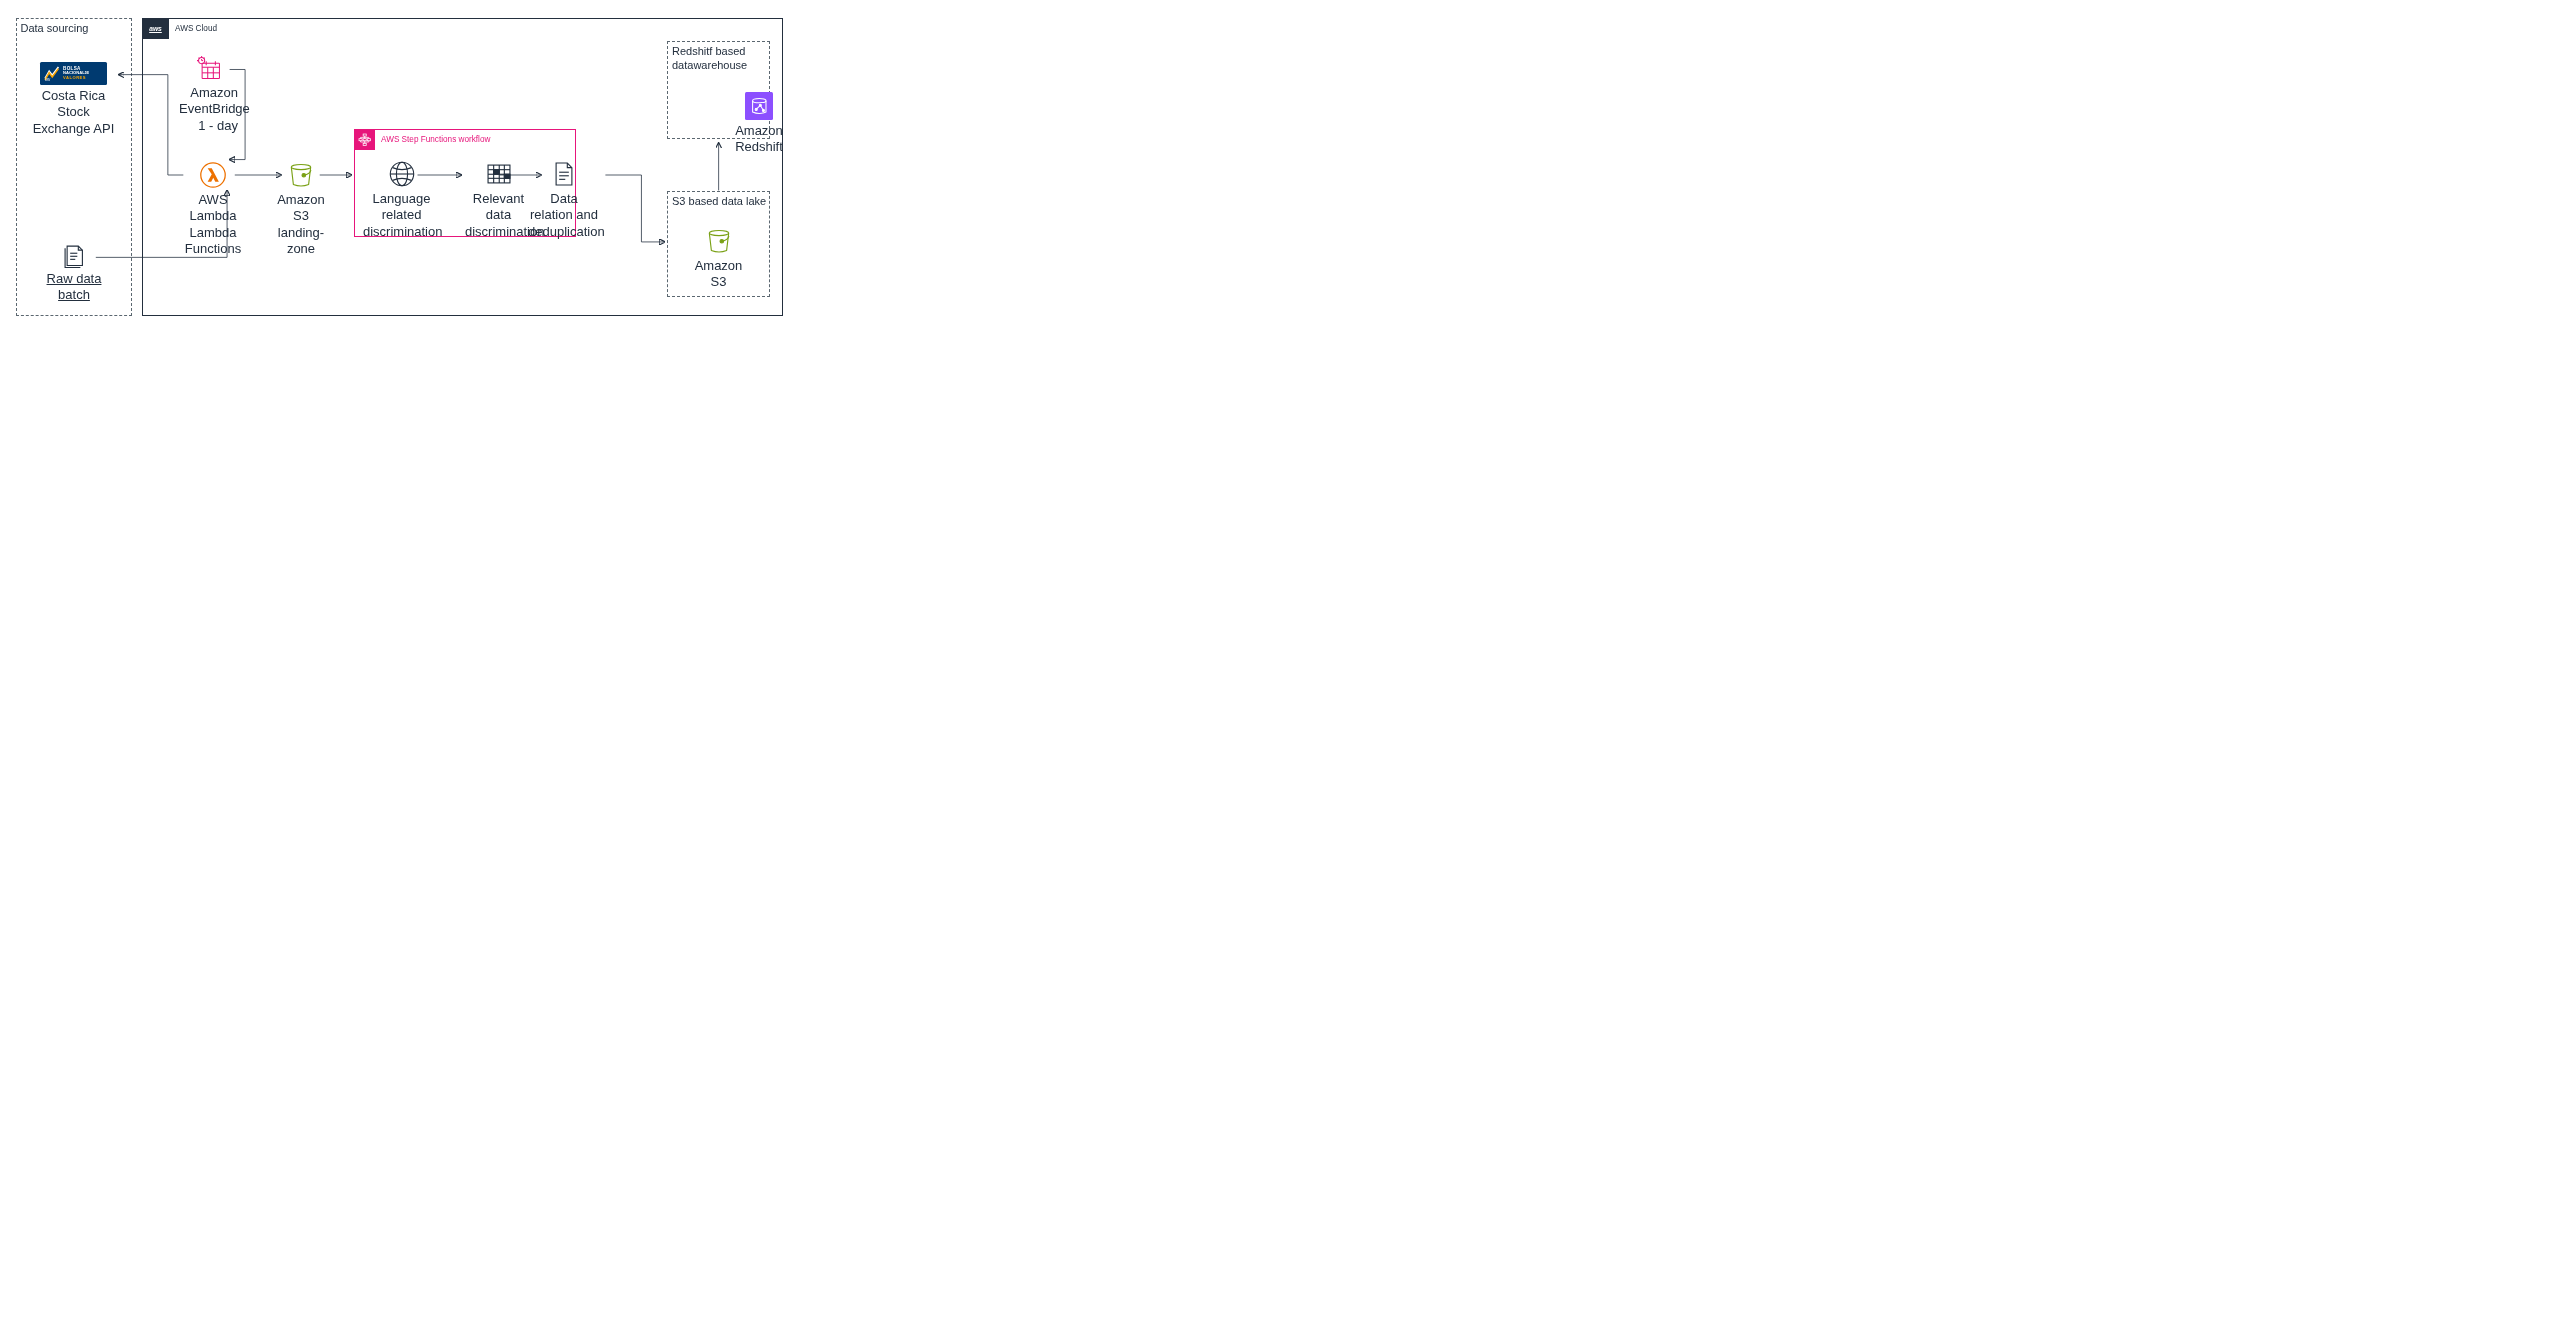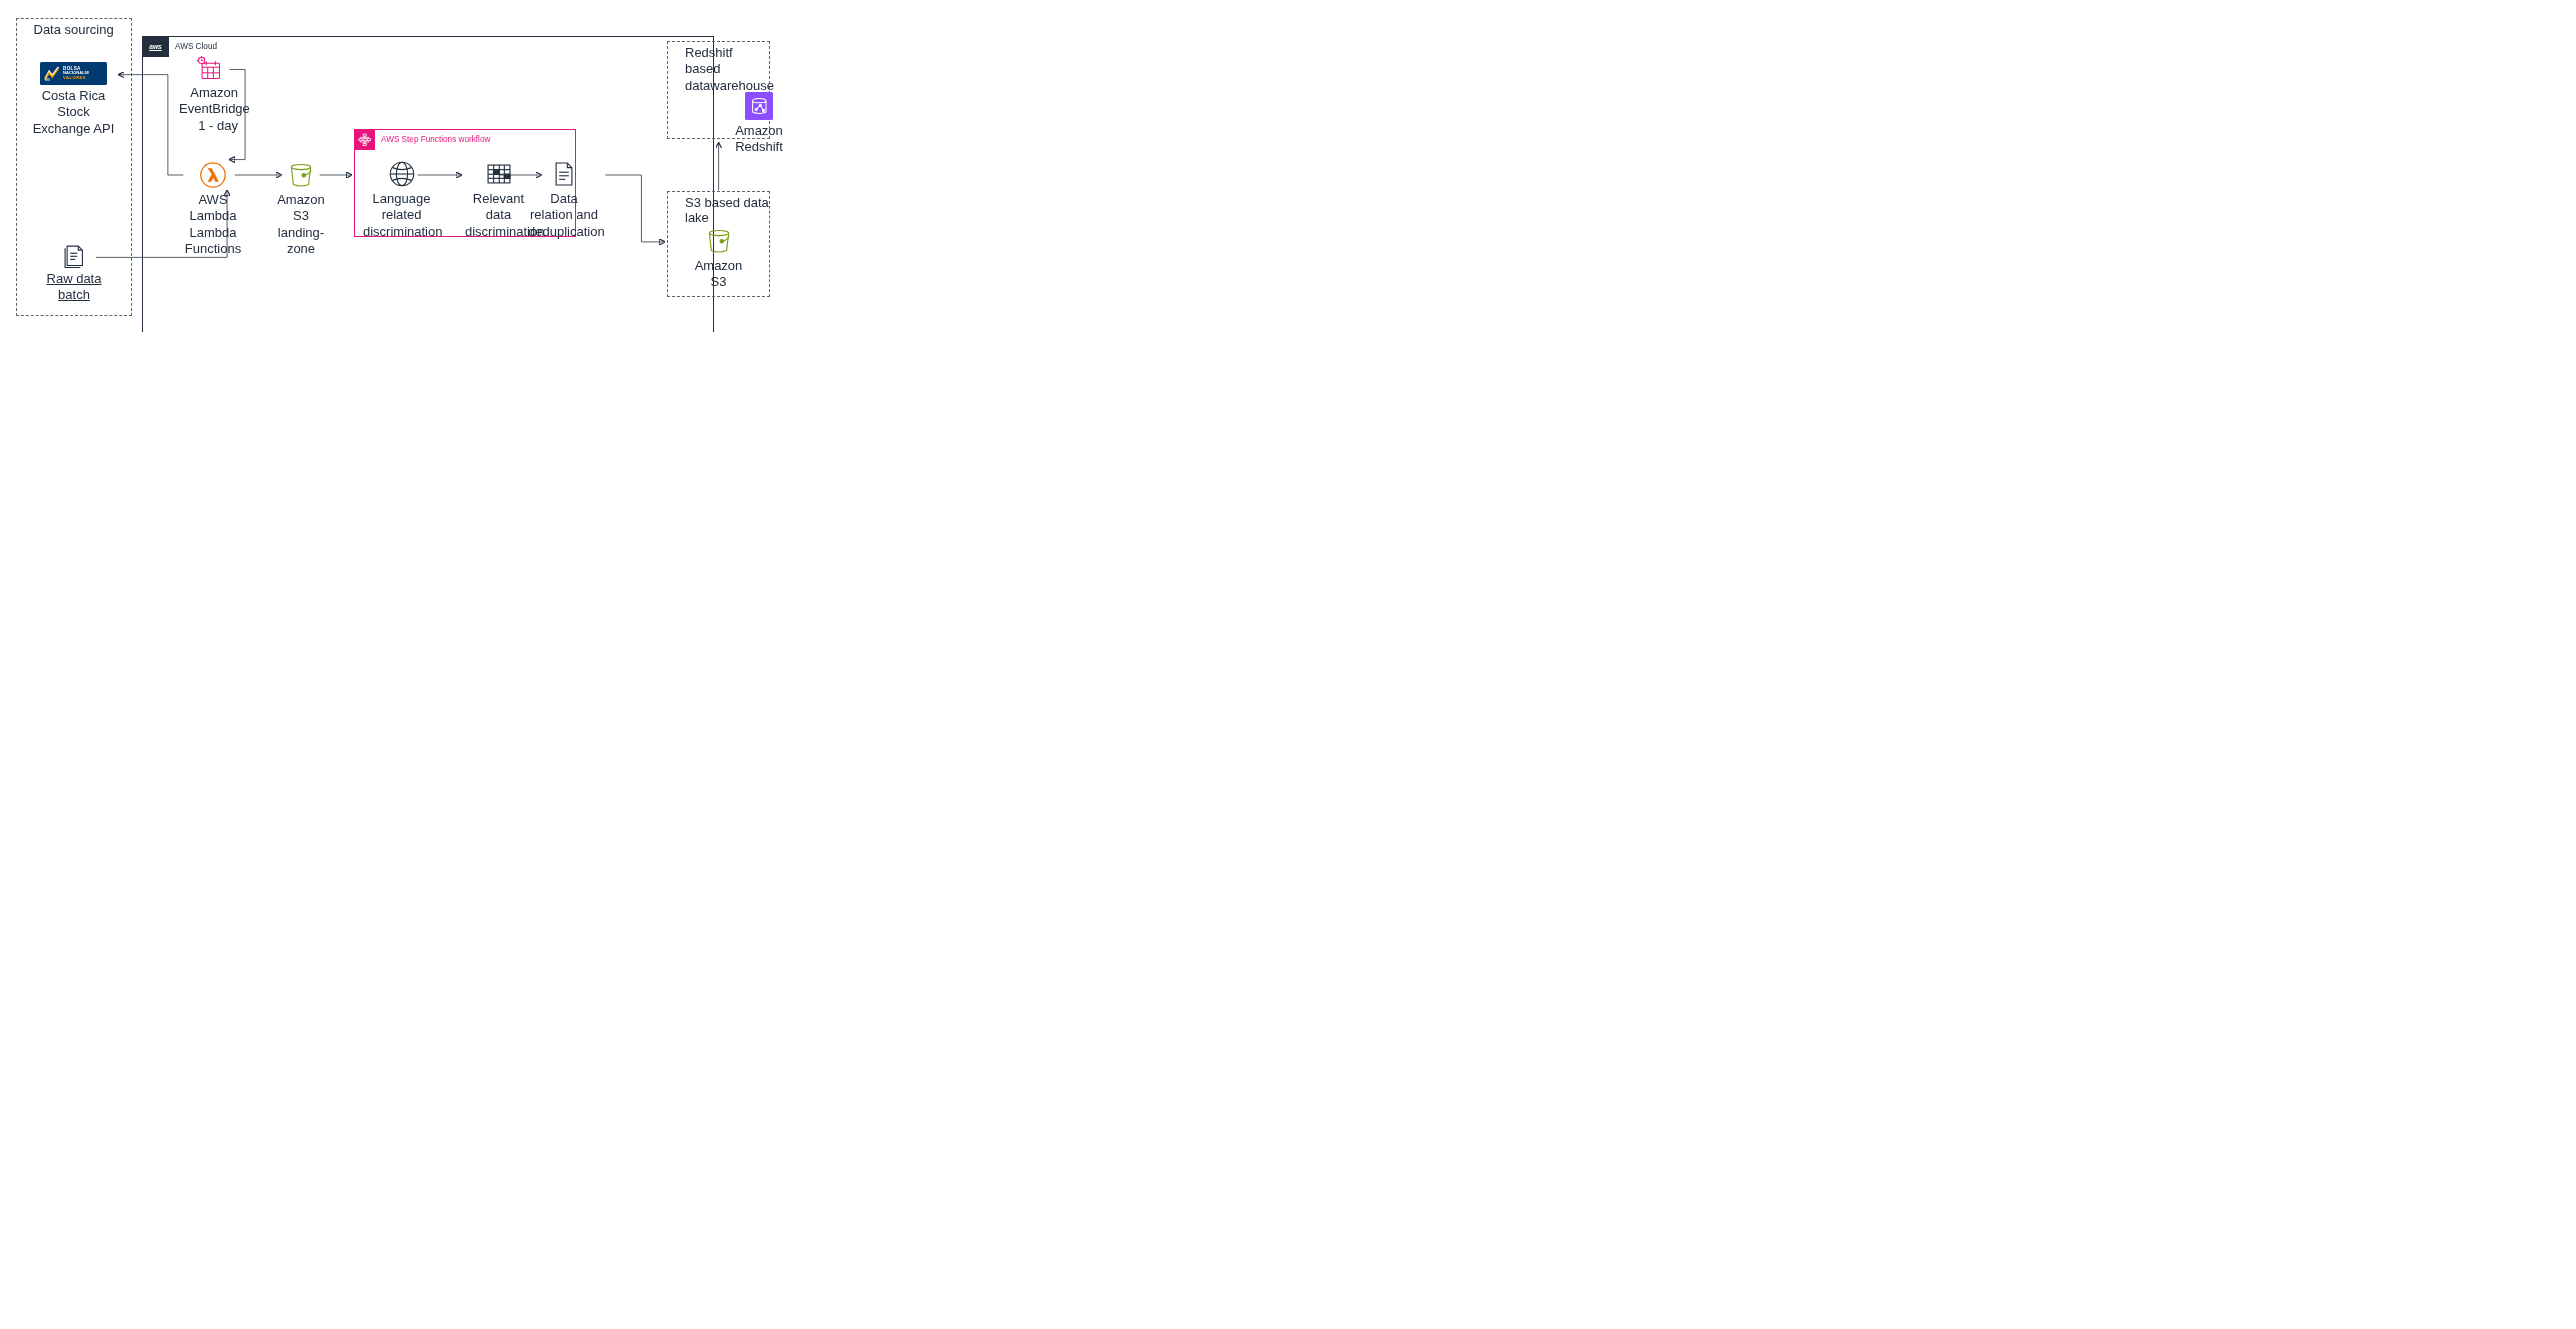--- a/index.html
+++ b/index.html
@@ -15,25 +15,25 @@
     position: relative;
     width: 799px;
     height: 332px;
   }
   .group {
     position: absolute;
     border: 0.8px dashed #5b6770;
     padding: 4.1px 6.2px;
   }
   .group-label {
-    font-size: 13px;
+    font-size: 11px;
     color: #232f3e;
     position: absolute;
     top: 3.1px;
-    left: 17px;
+    left: 4px;
   }
   .aws-cloud {
     position: absolute;
     border: 0.8px solid #232f3e;
   }
   .aws-badge {
     position: absolute;
     top: -0.5px;
     left: -0.5px;
     width: 26px;
@@ -155,21 +155,21 @@
           <line x1="20" y1="26" x2="34" y2="26"></line>
           <line x1="20" y1="32" x2="34" y2="32"></line>
           <line x1="20" y1="38" x2="30" y2="38"></line>
           <path d="M10 16 v38 h30"></path>
         </g>
       </svg>
     </div>
     <div class="label">Raw data batch</div>
   </div>
 
-  <div class="aws-cloud" style="left:142px; top:36px; width:572px; height:298px;">
+  <div class="aws-cloud" style="left:142px; top:18px; width:641px; height:298px;">
     <div class="aws-badge">
         <span>aws</span>
       </div>
     <div class="aws-cloud-label">AWS Cloud</div>
   </div>
 
   <div class="node" style="left:179px; top:54px; width:59px;text-align:right;">
     <div class="icon">
       <svg width="28" height="28" viewBox="0 0 55 55">
         <g stroke="#e7157b" stroke-width="2" fill="none">

